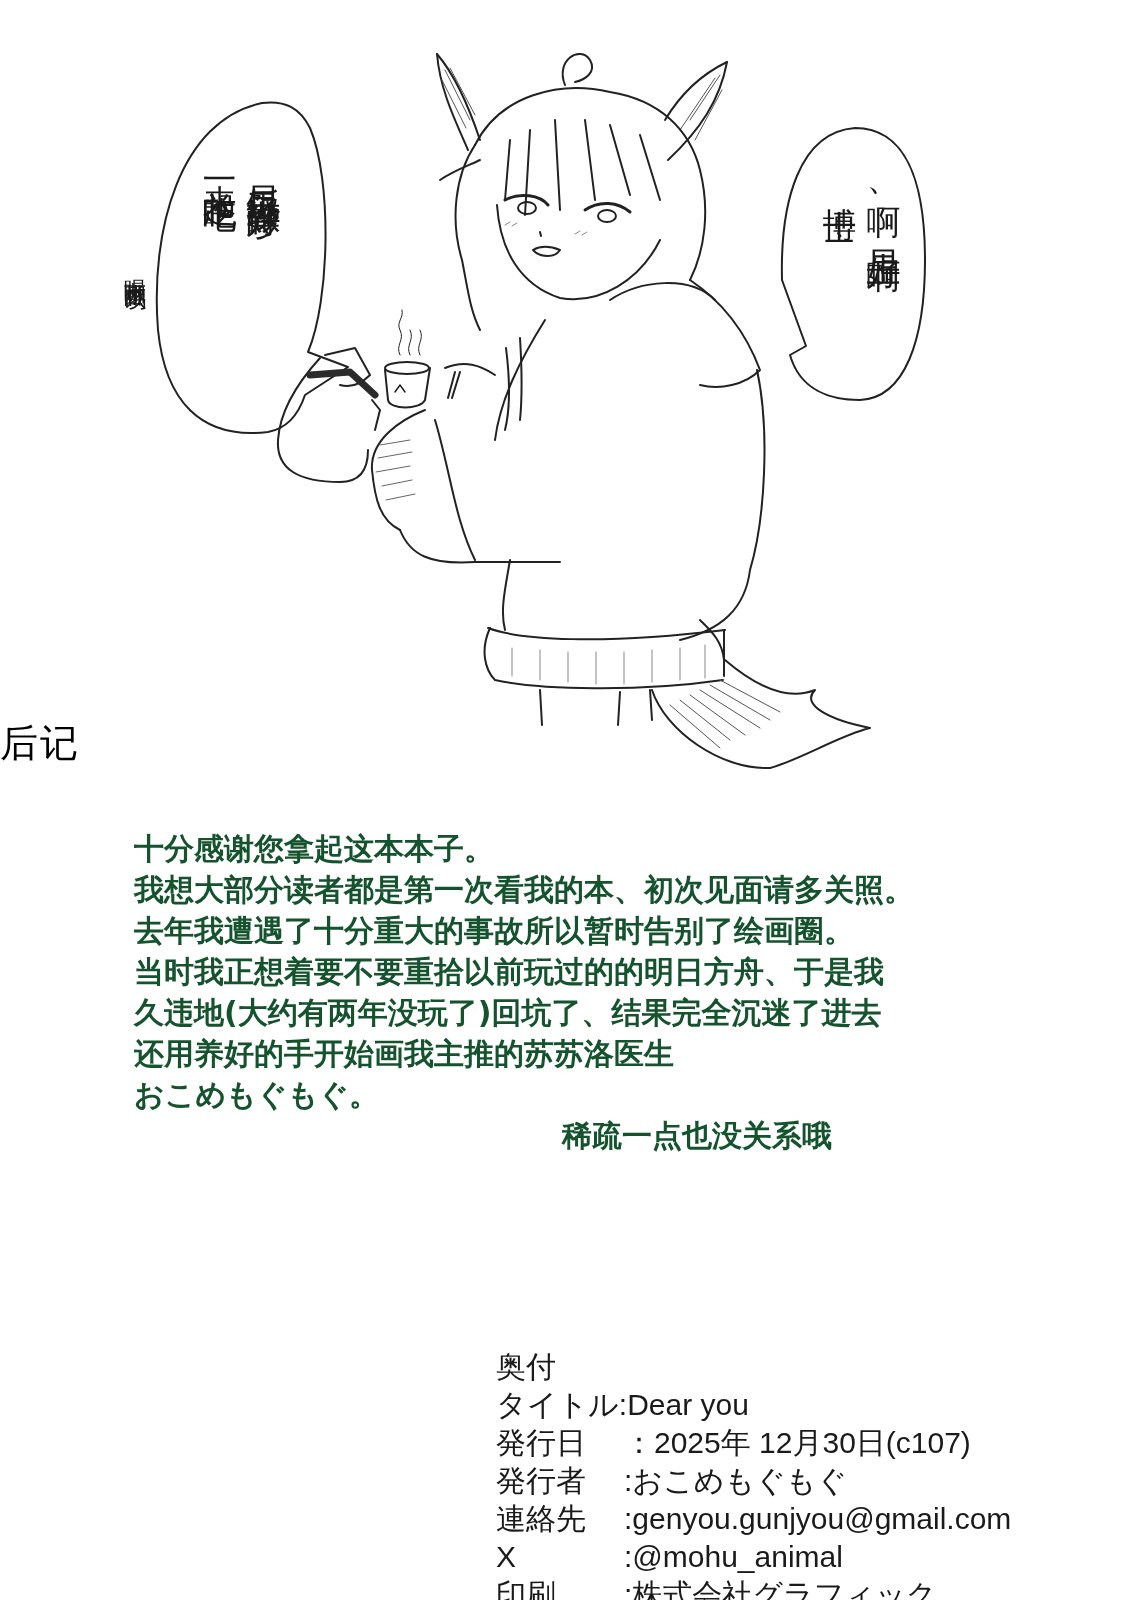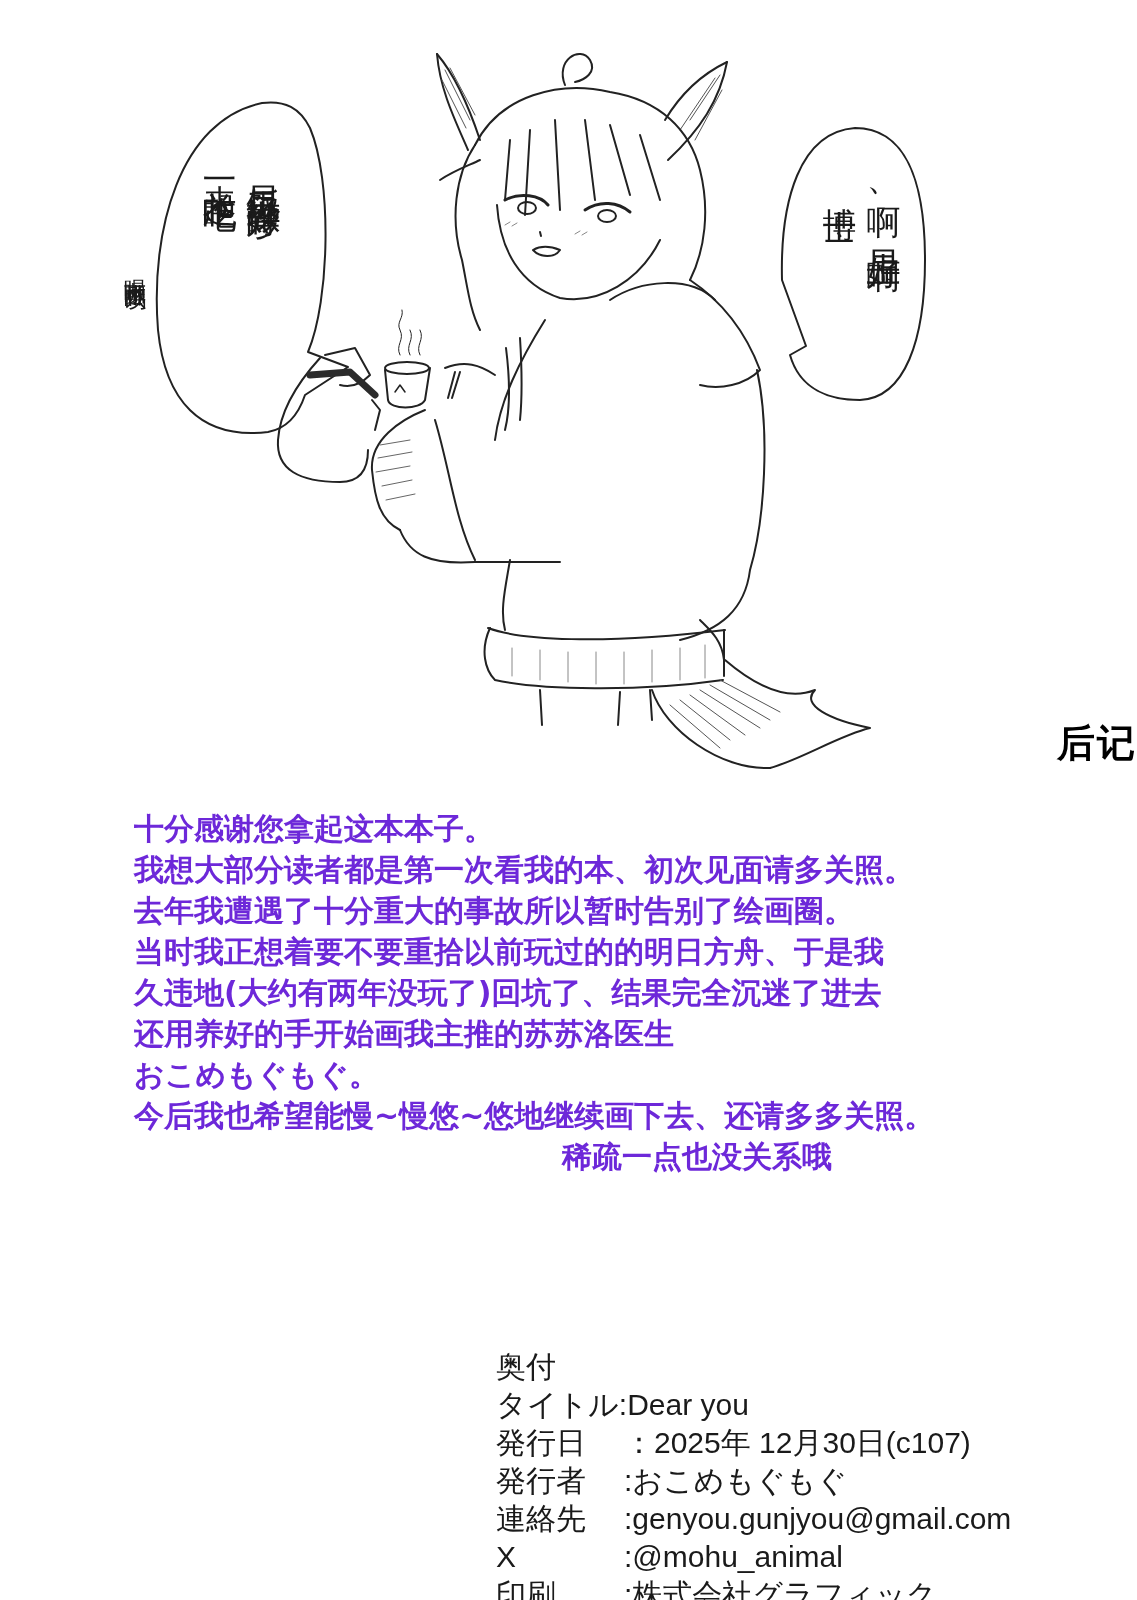--- a/index.html
+++ b/index.html
@@ -24,37 +24,37 @@
       writing-mode: vertical-rl;
       font-size: 22px;
       letter-spacing: 2px;
       left: 120px; top: 262px;
       color: #1a1a1a;
     }
 
     .afterword-title {
       position: absolute;
       left: 0; width: 1137px; top: 718px;
-      text-align: right;
+      text-align: left;
       font-family: "DejaVu Sans", sans-serif;
-      font-weight: bold;
+      font-weight: normal;
       font-size: 38px;
       color: #000;
       letter-spacing: 2px;
     }
 
     .afterword-body {
       position: absolute;
-      left: 134px; top: 808px;
+      left: 134px; top: 828px;
       width: 880px;
       font-family: "DejaVu Sans", sans-serif;
       font-weight: bold;
       font-size: 30px;
       line-height: 41px;
-      color: #6d28d9;
+      color: #14532d;
       letter-spacing: 0px;
     }
     .afterword-body .line { white-space: nowrap; display: block; }
     .afterword-body .sign { text-align: center; padding-left: 246px; }
 
     .colophon {
       position: absolute;
       left: 496px; top: 1302px;
       font-family: "Liberation Sans", sans-serif;
       font-size: 30px;
@@ -204,21 +204,20 @@
 <div class="afterword-title">后记</div>
 
 <div class="afterword-body">
   <span class="line">十分感谢您拿起这本本子。</span>
   <span class="line">我想大部分读者都是第一次看我的本、初次见面请多关照。</span>
   <span class="line">去年我遭遇了十分重大的事故所以暂时告别了绘画圈。</span>
   <span class="line">当时我正想着要不要重拾以前玩过的的明日方舟、于是我</span>
   <span class="line">久违地(大约有两年没玩了)回坑了、结果完全沉迷了进去</span>
   <span class="line">还用养好的手开始画我主推的苏苏洛医生</span>
   <span class="line">おこめもぐもぐ。</span>
-  <span class="line">今后我也希望能慢~慢悠~悠地继续画下去、还请多多关照。</span>
   <span class="line sign">稀疏一点也没关系哦</span>
 </div>
 
 <div class="colophon">
   <span class="heading">奥付</span>
   <div class="row">
     <span class="key wide">タイトル</span>
     <span class="sep">: </span>
     <span class="val">Dear you</span>
   </div>

